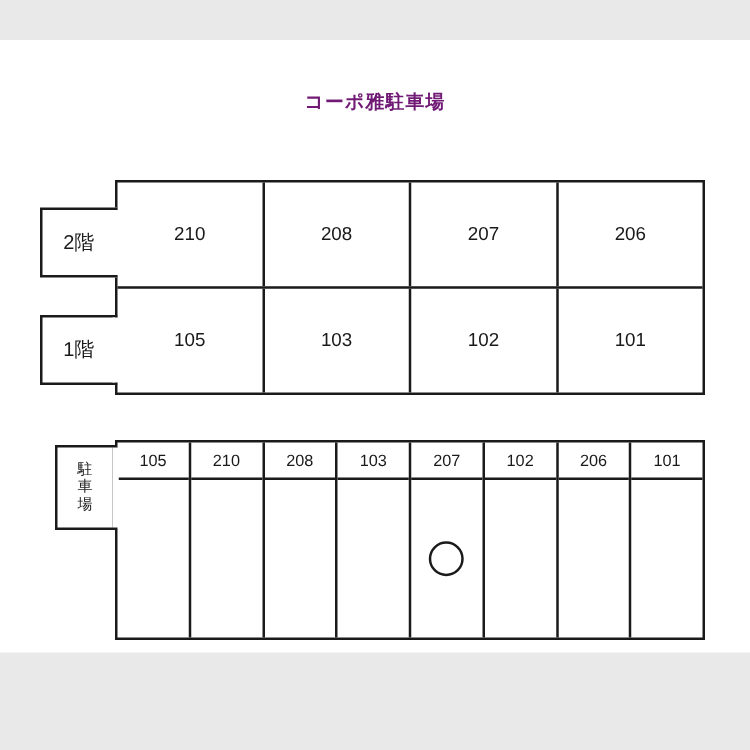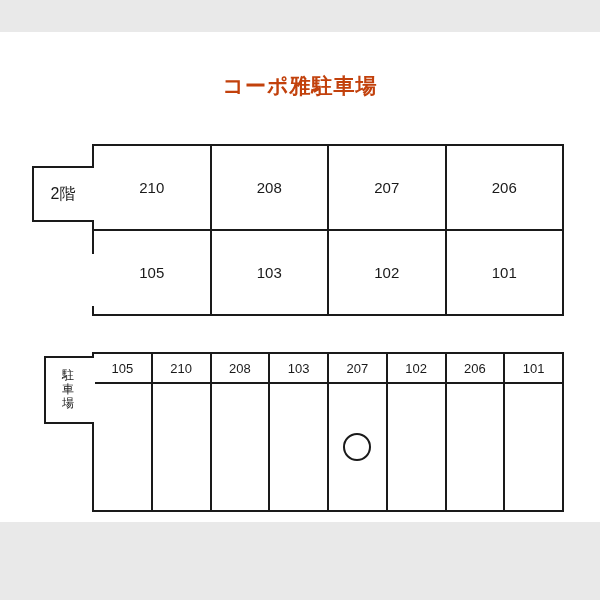--- a/index.html
+++ b/index.html
@@ -27,23 +27,23 @@
     width: 600px;
     height: 490px;
     background: #ffffff;
   }
   .title {
     position: absolute;
     left: 0;
     top: 72px;
     width: 600px;
     text-align: center;
-    font-size: 21px;
+    font-size: 15px;
     font-weight: bold;
-    color: #c2410c;
+    color: #701a75;
     letter-spacing: 1px;
   }
 
   
   .building {
     position: absolute;
     left: 92px;
     top: 144px;
     width: 472px;
     height: 172px;
@@ -194,20 +194,21 @@
     <div class="floor-row">
       <div class="room">105</div>
       <div class="room">103</div>
       <div class="room">102</div>
       <div class="room">101</div>
     </div>
   </div>
 
   <div class="floor-tag f2">2階</div>
   <div class="tag-cover c2"></div>
+  <div class="floor-tag f1">1階</div>
   <div class="tag-cover c1"></div>
 
   <div class="parking">
     <div class="stall">
       <div class="stall-head">105</div>
       <div class="stall-body"></div>
     </div>
     <div class="stall">
       <div class="stall-head">210</div>
       <div class="stall-body"></div>

